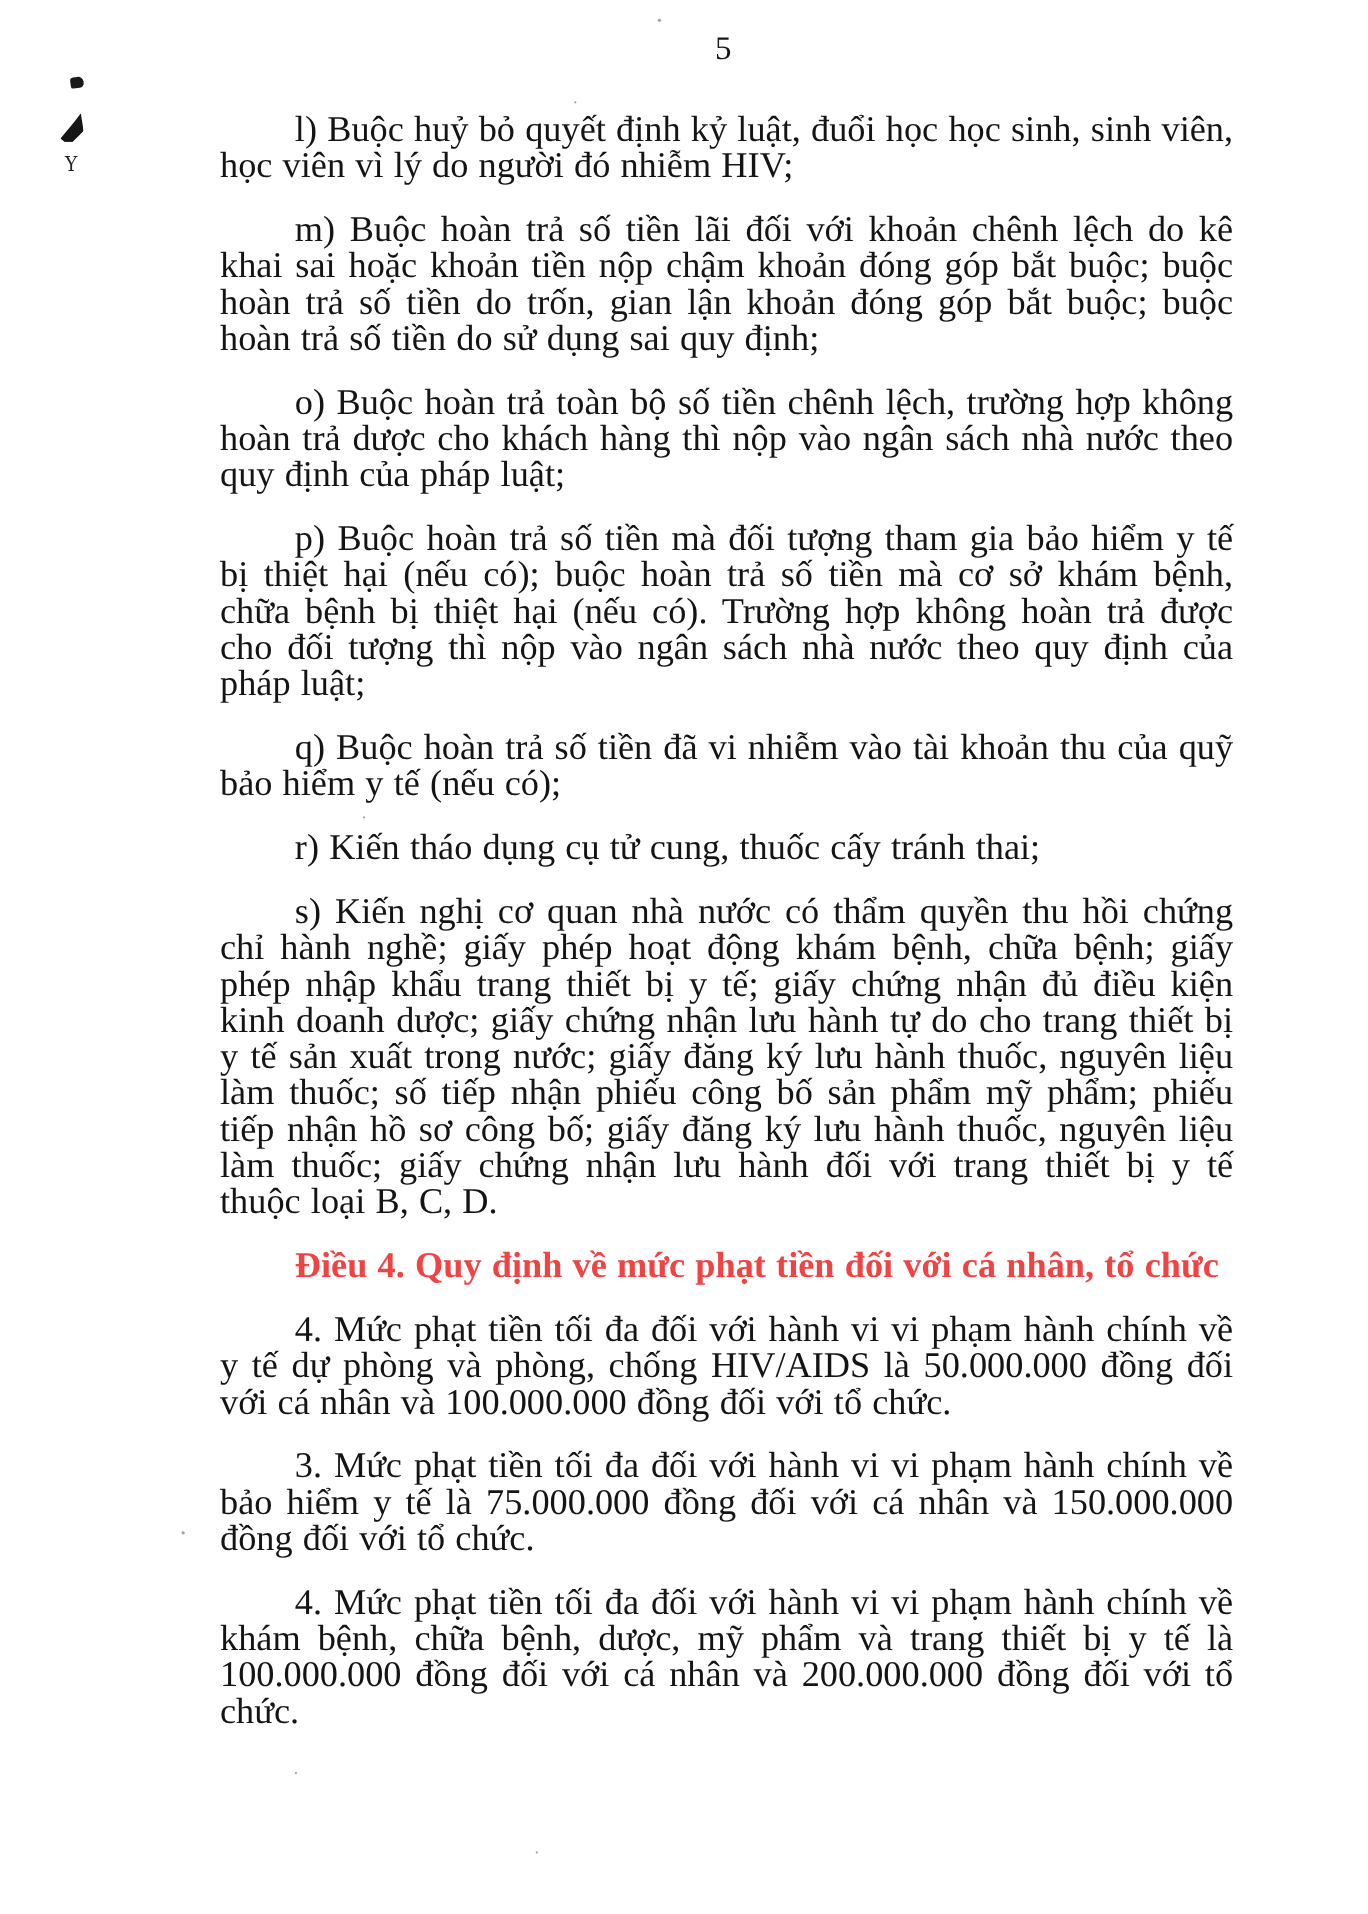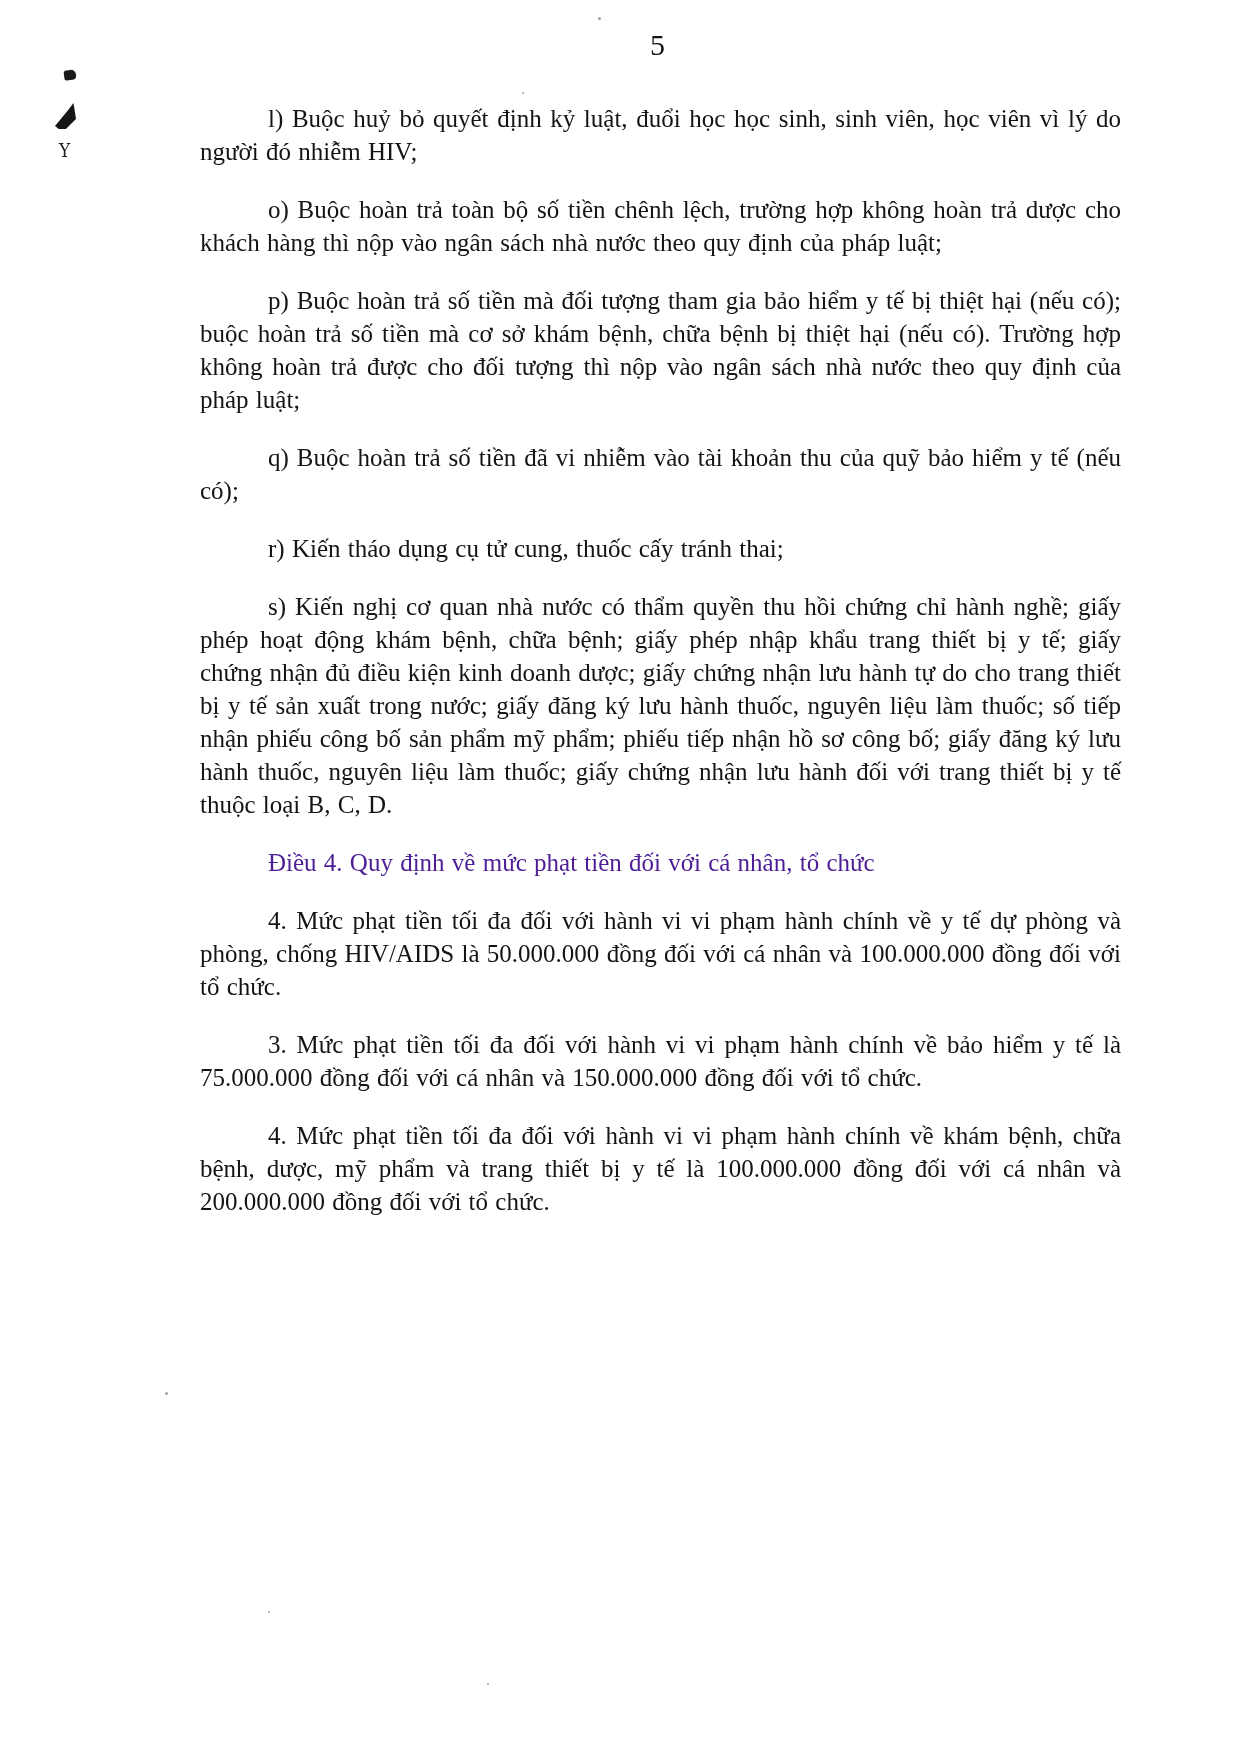--- a/index.html
+++ b/index.html
@@ -24,30 +24,30 @@
     color: #151515;
   }
   .content {
     position: absolute;
     left: 200px;
     top: 102px;
     width: 921px;
   }
   .para {
     margin: 0 0 25px 0;
-    font-size: 25px;
+    font-size: 33px;
     line-height: 33px;
     text-align: justify;
     text-indent: 68px;
     word-spacing: 1px;
     color: #141414;
   }
   .para.heading {
-    font-weight: normal;
-    color: #4c1d95;
+    font-weight: bold;
+    color: #ef4444;
   }
   
   .artifact-blob {
     position: absolute;
     left: 64px;
     top: 70px;
     width: 12px;
     height: 10px;
     background: #1a1a1a;
     border-radius: 3px 5px 4px 2px;
@@ -99,20 +99,21 @@
   <div class="speck s2"></div>
   <div class="speck s3"></div>
   <div class="speck s4"></div>
   <div class="speck s5"></div>
   <div class="speck s6"></div>
 
   <div class="page-number">5</div>
 
   <div class="content">
     <p class="para">l) Buộc huỷ bỏ quyết định kỷ luật, đuổi học học sinh, sinh viên, học viên vì lý do người đó nhiễm HIV;</p>
+    <p class="para">m) Buộc hoàn trả số tiền lãi đối với khoản chênh lệch do kê khai sai hoặc khoản tiền nộp chậm khoản đóng góp bắt buộc; buộc hoàn trả số tiền do trốn, gian lận khoản đóng góp bắt buộc; buộc hoàn trả số tiền do sử dụng sai quy định;</p>
     <p class="para">o) Buộc hoàn trả toàn bộ số tiền chênh lệch, trường hợp không hoàn trả dược cho khách hàng thì nộp vào ngân sách nhà nước theo quy định của pháp luật;</p>
     <p class="para">p) Buộc hoàn trả số tiền mà đối tượng tham gia bảo hiểm y tế bị thiệt hại (nếu có); buộc hoàn trả số tiền mà cơ sở khám bệnh, chữa bệnh bị thiệt hại (nếu có). Trường hợp không hoàn trả được cho đối tượng thì nộp vào ngân sách nhà nước theo quy định của pháp luật;</p>
     <p class="para">q) Buộc hoàn trả số tiền đã vi nhiễm vào tài khoản thu của quỹ bảo hiểm y tế (nếu có);</p>
     <p class="para">r) Kiến tháo dụng cụ tử cung, thuốc cấy tránh thai;</p>
     <p class="para">s) Kiến nghị cơ quan nhà nước có thẩm quyền thu hồi chứng chỉ hành nghề; giấy phép hoạt động khám bệnh, chữa bệnh; giấy phép nhập khẩu trang thiết bị y tế; giấy chứng nhận đủ điều kiện kinh doanh dược; giấy chứng nhận lưu hành tự do cho trang thiết bị y tế sản xuất trong nước; giấy đăng ký lưu hành thuốc, nguyên liệu làm thuốc; số tiếp nhận phiếu công bố sản phẩm mỹ phẩm; phiếu tiếp nhận hồ sơ công bố; giấy đăng ký lưu hành thuốc, nguyên liệu làm thuốc; giấy chứng nhận lưu hành đối với trang thiết bị y tế thuộc loại B, C, D.</p>
     <p class="para heading">Điều 4. Quy định về mức phạt tiền đối với cá nhân, tổ chức</p>
     <p class="para">4. Mức phạt tiền tối đa đối với hành vi vi phạm hành chính về y tế dự phòng và phòng, chống HIV/AIDS là 50.000.000 đồng đối với cá nhân và 100.000.000 đồng đối với tổ chức.</p>
     <p class="para">3. Mức phạt tiền tối đa đối với hành vi vi phạm hành chính về bảo hiểm y tế là 75.000.000 đồng đối với cá nhân và 150.000.000 đồng đối với tổ chức.</p>
     <p class="para">4. Mức phạt tiền tối đa đối với hành vi vi phạm hành chính về khám bệnh, chữa bệnh, dược, mỹ phẩm và trang thiết bị y tế là 100.000.000 đồng đối với cá nhân và 200.000.000 đồng đối với tổ chức.</p>
   </div>

